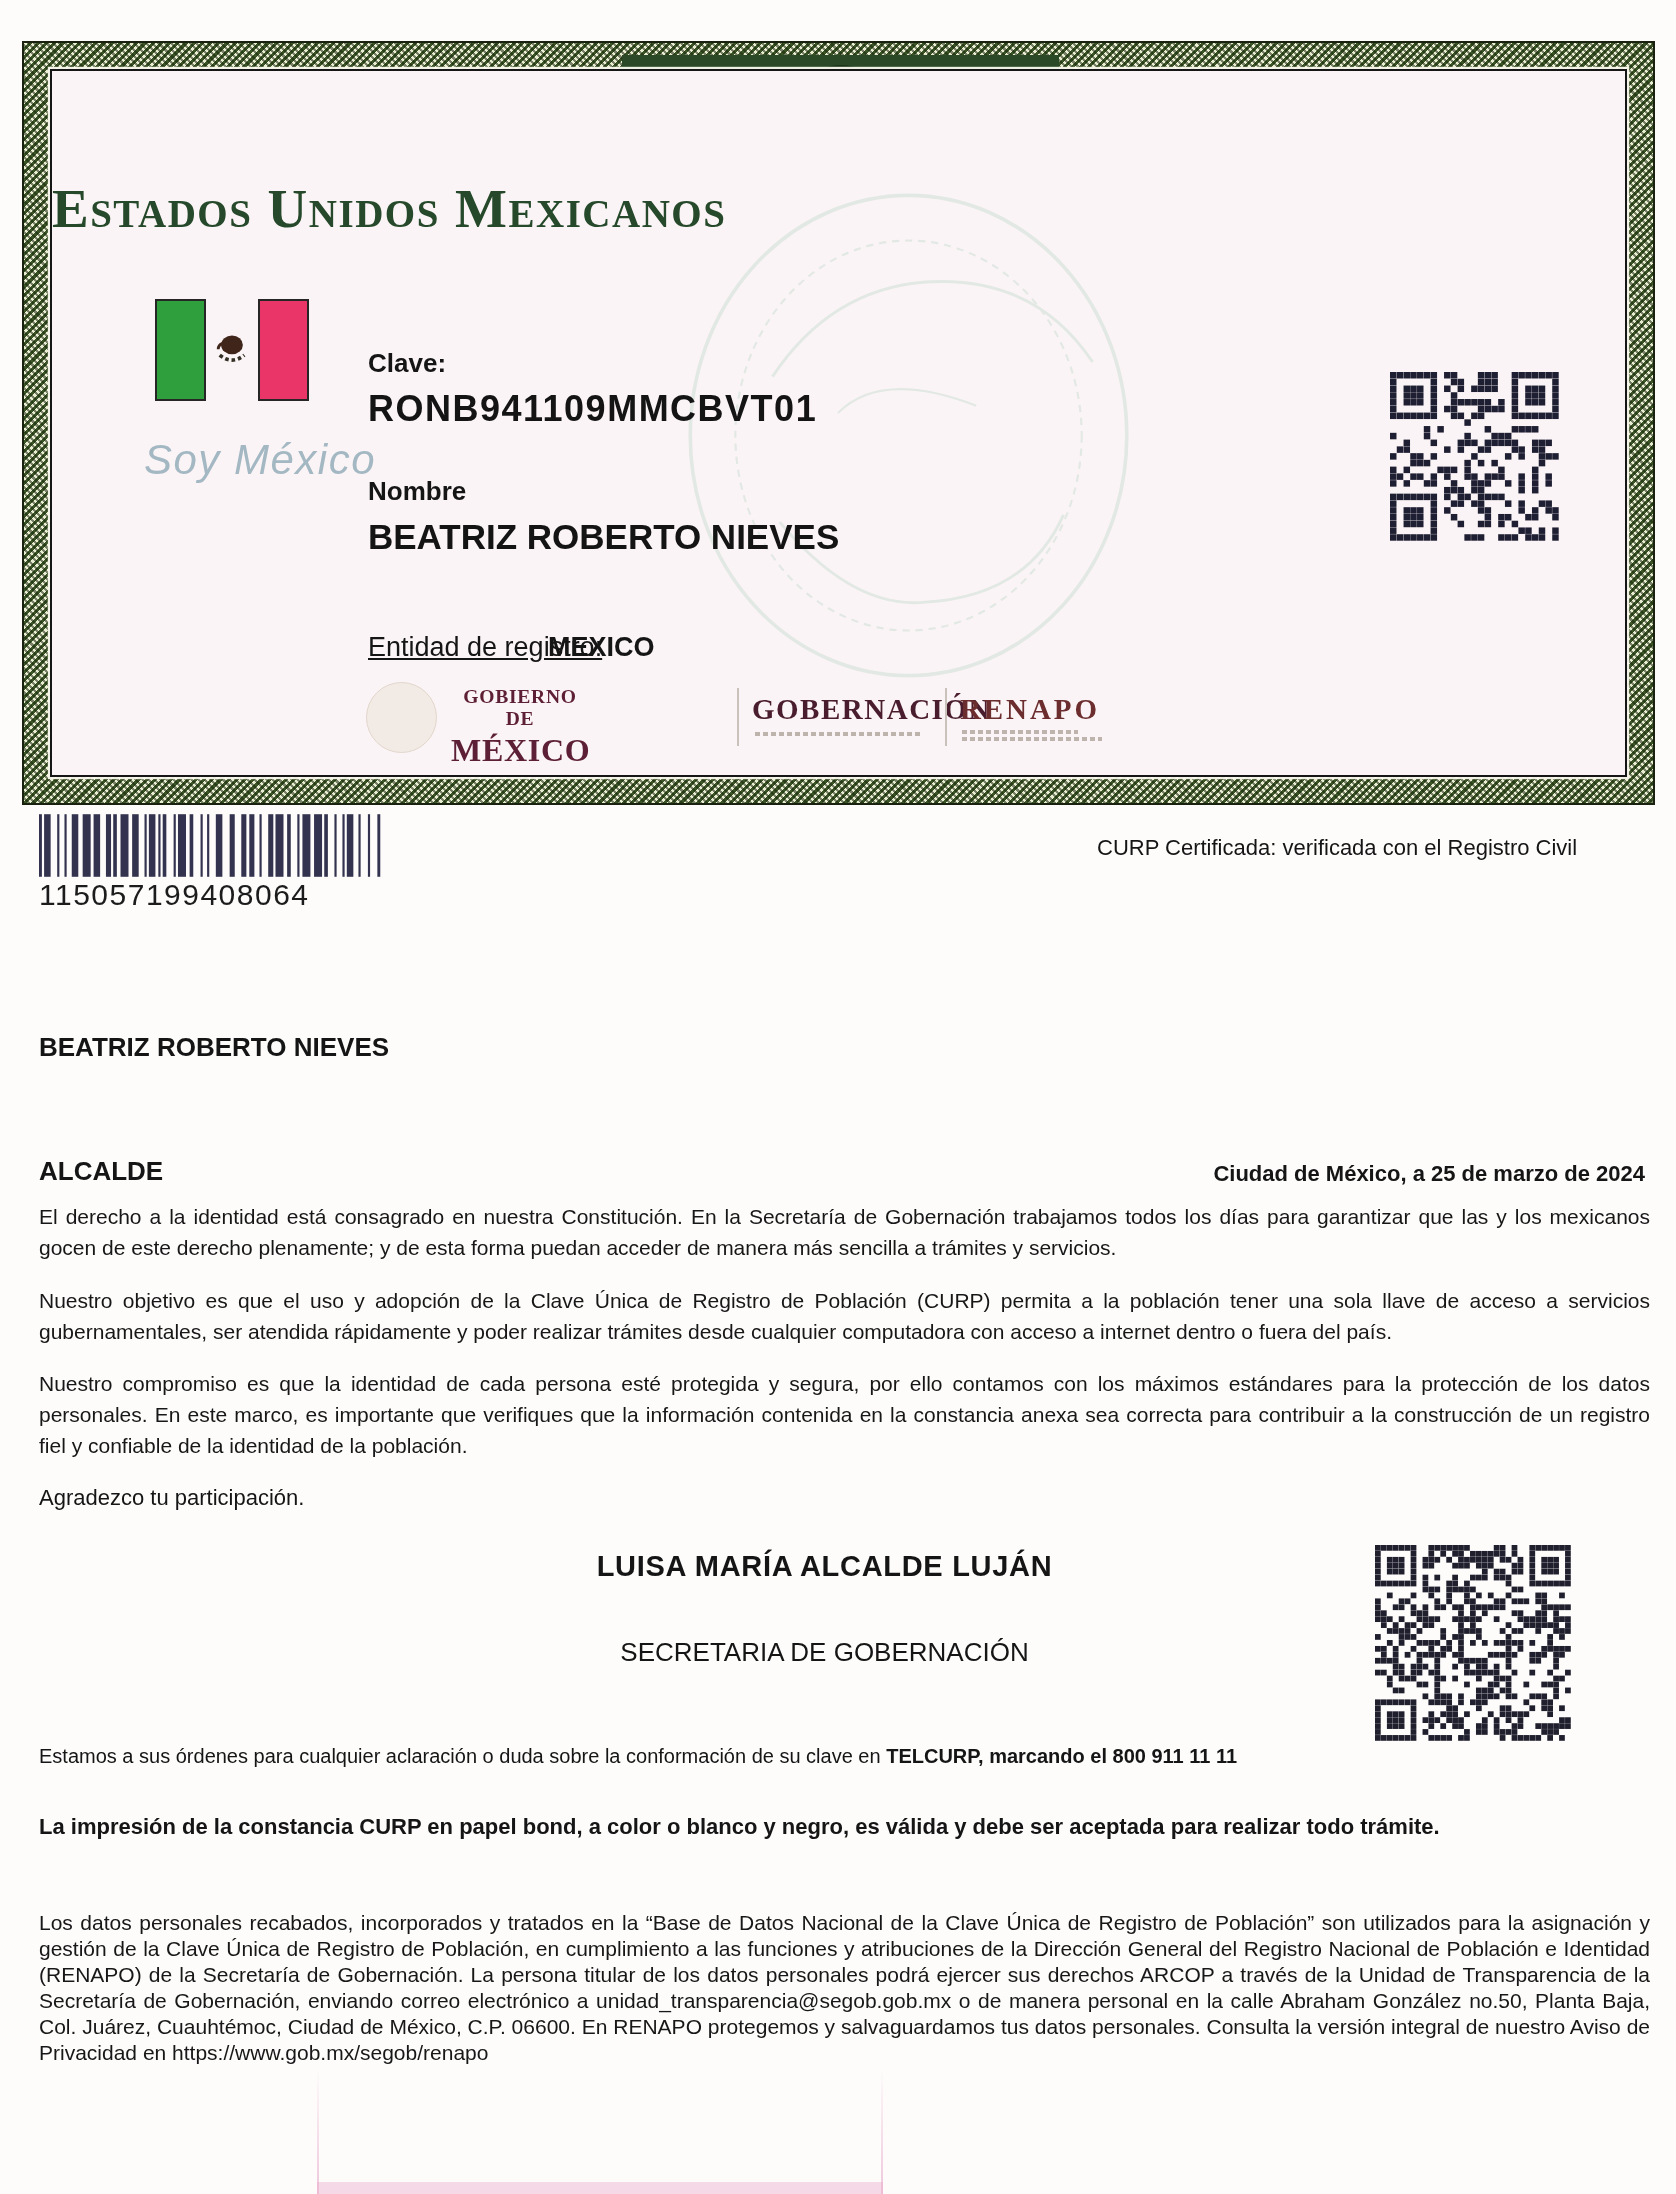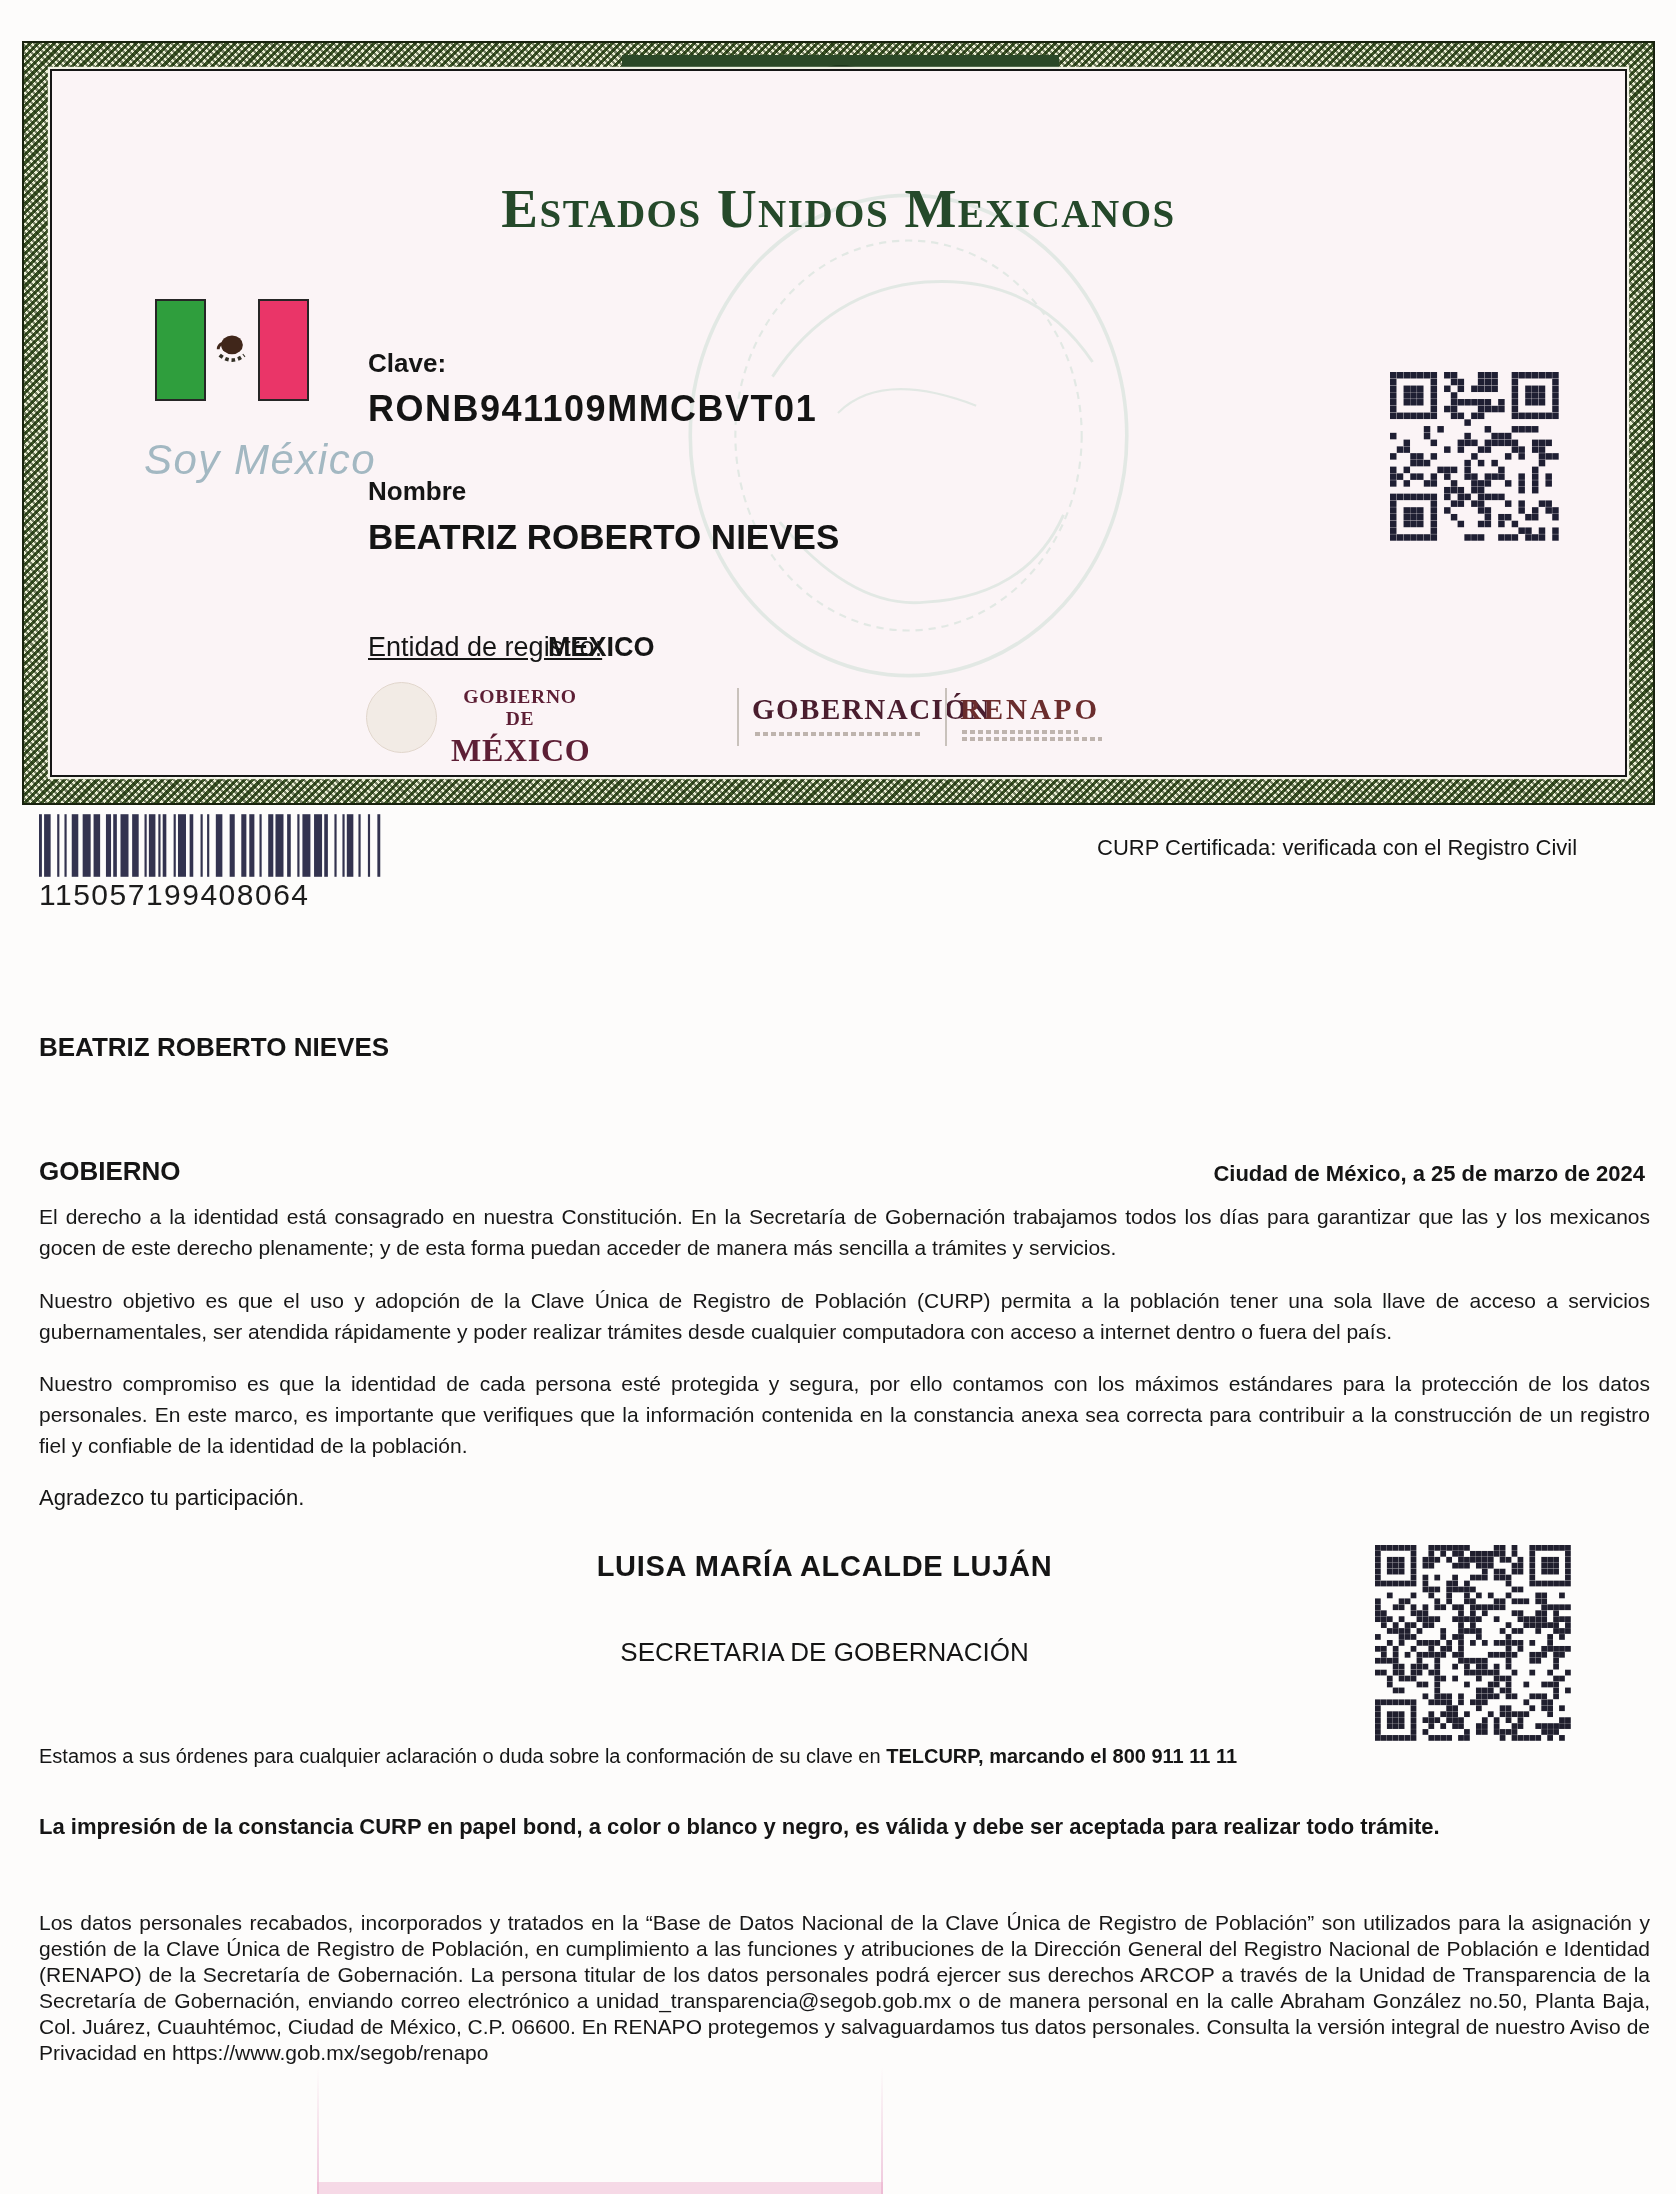--- a/index.html
+++ b/index.html
@@ -10,21 +10,21 @@
   .cert{position:absolute;left:22px;top:41px;width:1633px;height:764px;box-sizing:border-box;
         border:2.9px solid #18220e;padding:26px;
         background:
           repeating-linear-gradient(45deg, rgba(240,244,220,0) 0 2.2px, rgba(26,40,14,.55) 2.2px 4.4px),
           repeating-linear-gradient(135deg, #e9edd2 0 2.9px, #3c5526 2.9px 5.8px);}
   .cert-inner{position:relative;width:100%;height:100%;box-sizing:border-box;
         background:#fbf4f6;border:2.2px solid #161616;box-shadow:0 0 0 2.2px rgba(250,250,238,.95);}
   .band{position:absolute;left:598px;top:11.6px;width:437px;height:33px;background:#2b4827;}
   .emblem-svg{position:absolute;left:584px;top:8.7px;}
 
-  .cert-title{position:absolute;left:0;top:106px;width:100%;text-align:center;
+  .cert-title{position:absolute;left:0;top:106px;width:100%;text-align:left;
         font-family:"Liberation Serif",serif;font-variant:small-caps;font-weight:bold;
         font-size:55px;letter-spacing:1.5px;color:#25492a;white-space:nowrap;}
   .cert-subtitle{position:absolute;left:0;top:175px;width:100%;text-align:center;
         font-family:"Liberation Serif",serif;font-variant:small-caps;font-weight:bold;
         font-size:31px;line-height:40px;color:#84412d;letter-spacing:0.7px;}
 
   .flag{position:absolute;left:103px;top:228px;width:154px;height:102px;display:flex;}
   .flag .g{width:51px;background:#2f9e3d;border:2.2px solid #262626;box-sizing:border-box;}
   .flag .w{width:52px;background:transparent;display:flex;align-items:center;justify-content:center;}
   .flag .p{width:51px;background:#ea3568;border:2.2px solid #262626;box-sizing:border-box;}
@@ -480,21 +480,21 @@
       <rect x="417" y="0" width="3" height="86"></rect>
       <rect x="423" y="0" width="9" height="86"></rect>
       <rect x="439" y="0" width="3" height="86"></rect>
       <rect x="452" y="0" width="3" height="86"></rect>
       <rect x="465" y="0" width="4" height="86"></rect>
     </svg>
   <div class="barcode-number">115057199408064</div>
   <div class="curp-status">CURP Certificada: verificada con el Registro Civil</div>
 
   <div class="recipient">BEATRIZ ROBERTO NIEVES</div>
-  <div class="presente">GOBIERNO</div>
+  <div class="presente">ALCALDE</div>
   <div class="dateline">Ciudad de México, a 25 de marzo de 2024</div>
 
   <div class="para p1">El derecho a la identidad está consagrado en nuestra Constitución. En la Secretaría de Gobernación trabajamos todos los días para garantizar que las y los mexicanos gocen de este derecho plenamente; y de esta forma puedan acceder de manera más sencilla a trámites y servicios.</div>
   <div class="para p2">Nuestro objetivo es que el uso y adopción de la Clave Única de Registro de Población (CURP) permita a la población tener una sola llave de acceso a servicios gubernamentales, ser atendida rápidamente y poder realizar trámites desde cualquier computadora con acceso a internet dentro o fuera del país.</div>
   <div class="para p3">Nuestro compromiso es que la identidad de cada persona esté protegida y segura, por ello contamos con los máximos estándares para la protección de los datos personales. En este marco, es importante que verifiques que la información contenida en la constancia anexa sea correcta para contribuir a la construcción de un registro fiel y confiable de la identidad de la población.</div>
   <div class="thanks">Agradezco tu participación.</div>
 
   <div class="signer-name">LUISA MARÍA ALCALDE LUJÁN</div>
   <div class="signer-title">SECRETARIA DE GOBERNACIÓN</div>
 

